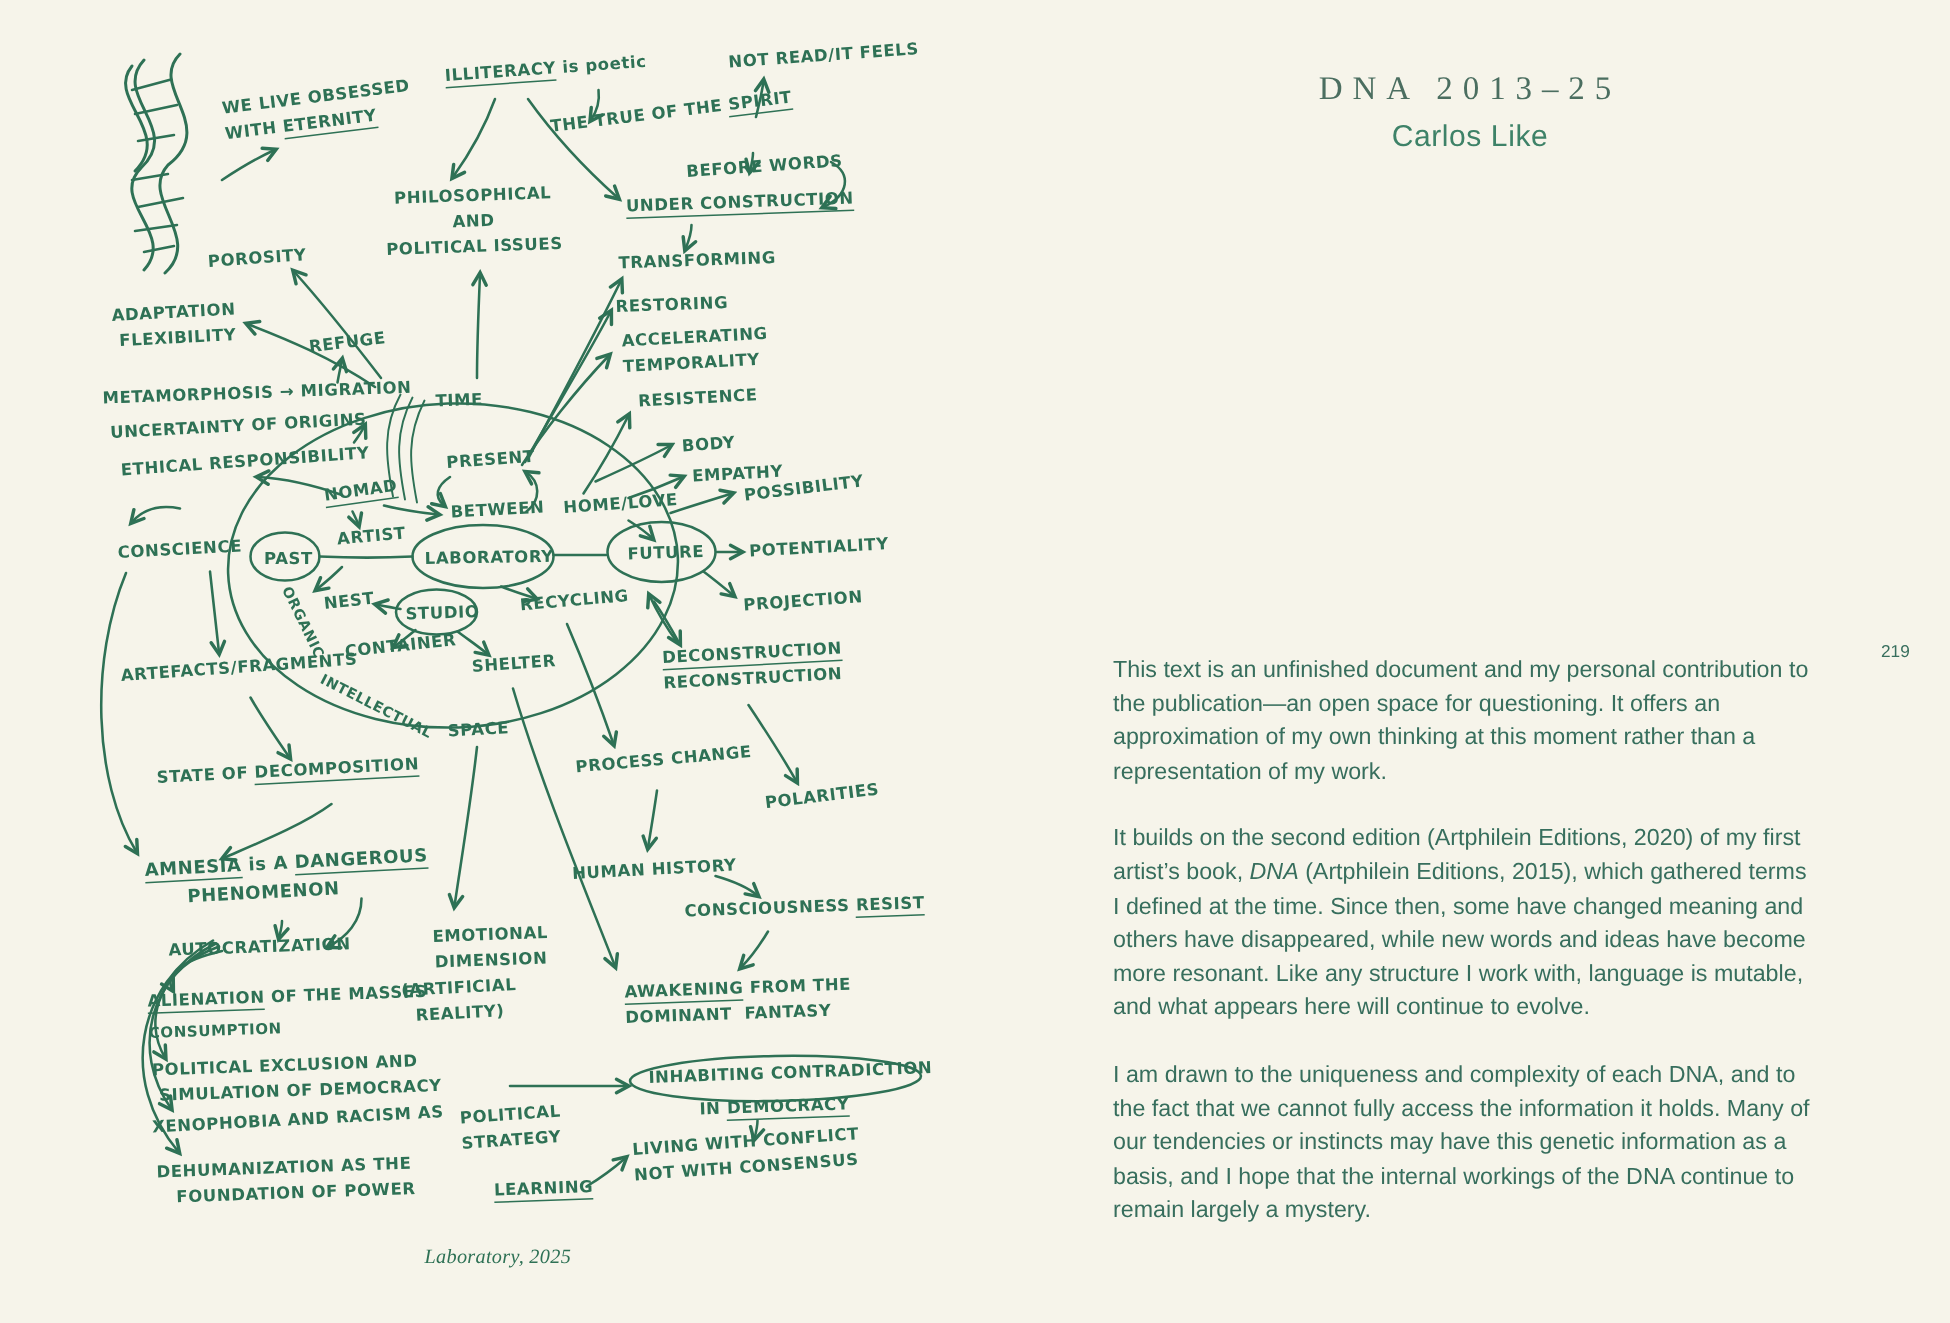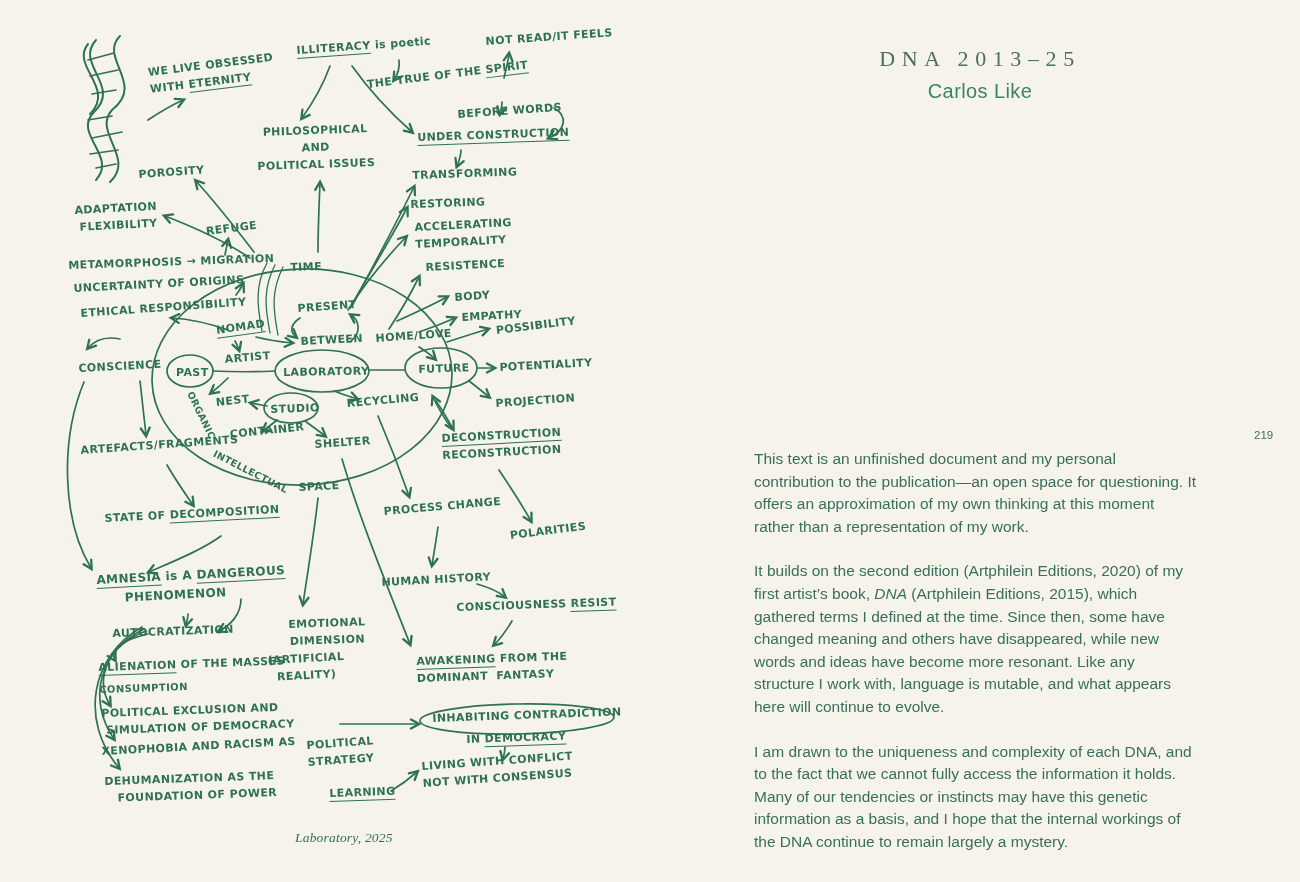--- a/index.html
+++ b/index.html
@@ -15,30 +15,30 @@
   .ln{stroke:var(--ink);fill:none;stroke-width:1.7;stroke-linecap:round;}
   .thin{stroke-width:1.3;}
   .oval{stroke:var(--ink);fill:none;stroke-width:1.7;}
   .helix{stroke:var(--ink);fill:none;stroke-width:2;stroke-linecap:round;}
   .rung{stroke:var(--ink);fill:none;stroke-width:1.7;stroke-linecap:round;}
   .node{position:absolute;font-family:"DejaVu Sans",sans-serif;font-weight:700;font-size:11px;
         letter-spacing:.4px;color:var(--ink);white-space:pre;line-height:1.55;transform-origin:left top;}
   .node.center{text-align:center;}
   .u{border-bottom:1.6px solid currentColor;padding-bottom:.5px;}
   .caption{position:absolute;left:283px;top:830px;font-family:"Liberation Serif",serif;
-        font-style:italic;font-size:13.5px;color:var(--ink);letter-spacing:.2px;margin-left:12px;}
+        font-style:italic;font-size:13.5px;color:var(--ink);letter-spacing:.2px;}
   .page-title{position:absolute;left:0;top:46px;width:640px;text-align:center;
         font-family:"Liberation Serif",serif;font-size:22px;letter-spacing:.30em;color:var(--titlec);}
   .author{position:absolute;left:0;top:80px;width:640px;text-align:center;
         font-family:"Liberation Sans",sans-serif;font-size:20px;letter-spacing:.02em;color:var(--authorc);}
   .page-number{position:absolute;left:594px;top:429px;font-family:"Liberation Sans",sans-serif;
         font-size:11.5px;color:var(--body);}
   .body-text{position:absolute;left:82px;top:436px;width:467px;font-family:"Liberation Sans",sans-serif;
         font-size:15.5px;line-height:22.6px;color:var(--body);}
-  .body-text p{margin:12px;}
+  .body-text p{margin:0;}
   .body-text p + p{margin-top:22px;}
 </style>
 </head>
 <body>
 
 <div class="spread">
 
   <div class="left-page">
     <svg class="drawing" width="660" height="882" viewBox="0 0 660 882">
       <defs>

